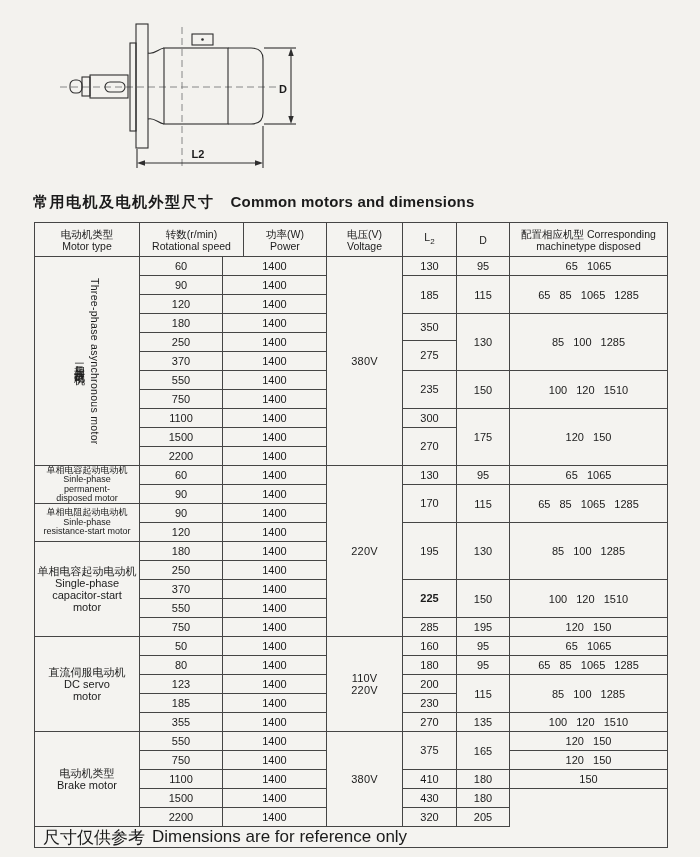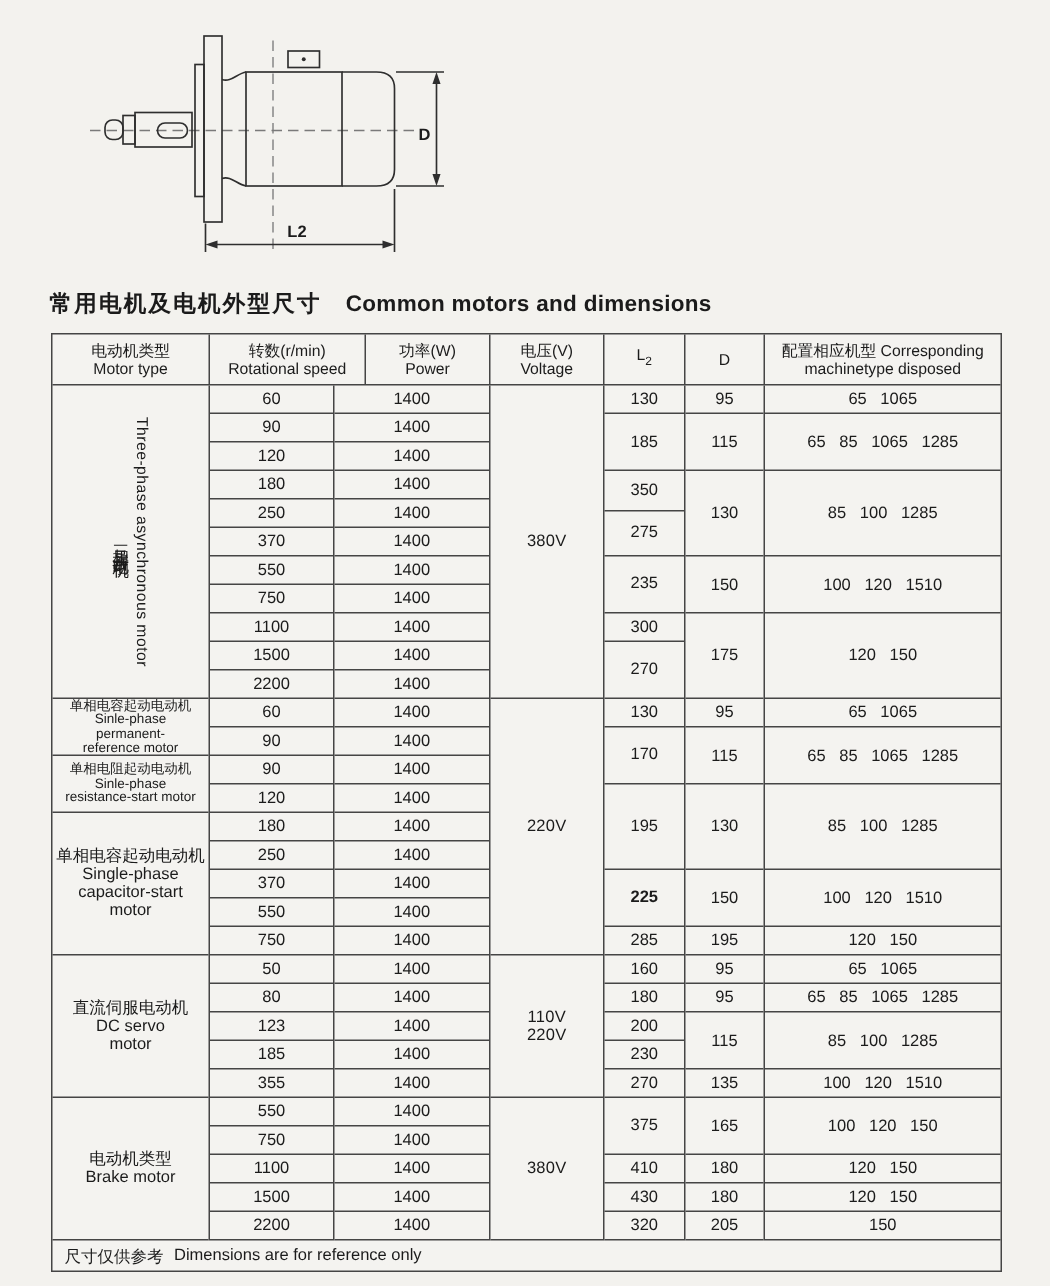--- a/index.html
+++ b/index.html
@@ -43,21 +43,21 @@
   }
   .cell .ln{width:100%;}
   .cell.small{font-size:9px;line-height:9.5px;}
   .cell.vert{flex-direction:row;gap:3px;}
   .vzh{writing-mode:vertical-rl;font-size:11px;letter-spacing:2px;}
   .ven{writing-mode:vertical-rl;font-size:10.5px;letter-spacing:0.3px;}
   [data-name="col-corresponding"] .cell{word-spacing:6px;}
   [data-name="col-voltage"] .cell{letter-spacing:0.2px;}
   .tfoot{
     display:flex;align-items:center;height:20px;
-    padding-left:8px;font-size:11px;gap:7px;white-space:nowrap;
+    padding-left:8px;font-size:17px;gap:7px;white-space:nowrap;
   }
 </style>
 </head>
 <body data-name="scanned-catalog-page">
 
 <svg class="drawing" viewBox="0 0 350 178" data-name="motor-outline-drawing">
 
   <line class="dash" x1="0" y1="84" x2="216" y2="84" data-name="horizontal-centerline"></line>
   <line class="dash" x1="122" y1="24" x2="122" y2="166" data-name="vertical-centerline"></line>
 
@@ -130,21 +130,21 @@
   <div class="tbody" id="grid" data-name="table-body">
       <div class="col" data-name="col-motor-type" style="width: 105px;">
         <div class="cell vert" data-name="motor-type-cell" style="height: 209px;">
           <span class="vzh" data-name="motor-type-zh-vertical">三相异步电动机</span>
           <span class="ven" data-name="motor-type-en-vertical">Three-phase asynchronous motor</span>
         </div>
         <div class="cell small" data-name="motor-type-cell" style="height: 38px;">
           <div class="ln" data-name="cell-line">单相电容起动电动机</div>
           <div class="ln" data-name="cell-line">Sinle-phase</div>
           <div class="ln" data-name="cell-line">permanent-</div>
-          <div class="ln" data-name="cell-line">reference motor</div>
+          <div class="ln" data-name="cell-line">disposed motor</div>
         </div>
         <div class="cell small" data-name="motor-type-cell" style="height: 38px;">
           <div class="ln" data-name="cell-line">单相电阻起动电动机</div>
           <div class="ln" data-name="cell-line">Sinle-phase</div>
           <div class="ln" data-name="cell-line">resistance-start motor</div>
         </div>
         <div class="cell" data-name="motor-type-cell" style="height: 95px;">
           <div class="ln" data-name="cell-line">单相电容起动电动机</div>
           <div class="ln" data-name="cell-line">Single-phase</div>
           <div class="ln" data-name="cell-line">capacitor-start</div>
@@ -516,23 +516,20 @@
         </div>
         <div class="cell" data-name="corresponding-cell" style="height: 19px;">
           <div class="ln" data-name="cell-value">65 85 1065 1285</div>
         </div>
         <div class="cell" data-name="corresponding-cell" style="height: 38px;">
           <div class="ln" data-name="cell-value">85 100 1285</div>
         </div>
         <div class="cell" data-name="corresponding-cell" style="height: 19px;">
           <div class="ln" data-name="cell-value">100 120 1510</div>
         </div>
-        <div class="cell" data-name="corresponding-cell" style="height: 38px;">
-          <div class="ln" data-name="cell-value">100 120 150</div>
-        </div>
         <div class="cell" data-name="corresponding-cell" style="height: 19px;">
           <div class="ln" data-name="cell-value">120 150</div>
         </div>
         <div class="cell" data-name="corresponding-cell" style="height: 19px;">
           <div class="ln" data-name="cell-value">120 150</div>
         </div>
         <div class="cell" data-name="corresponding-cell" style="height: 19px;">
           <div class="ln" data-name="cell-value">150</div>
         </div>
       </div>

